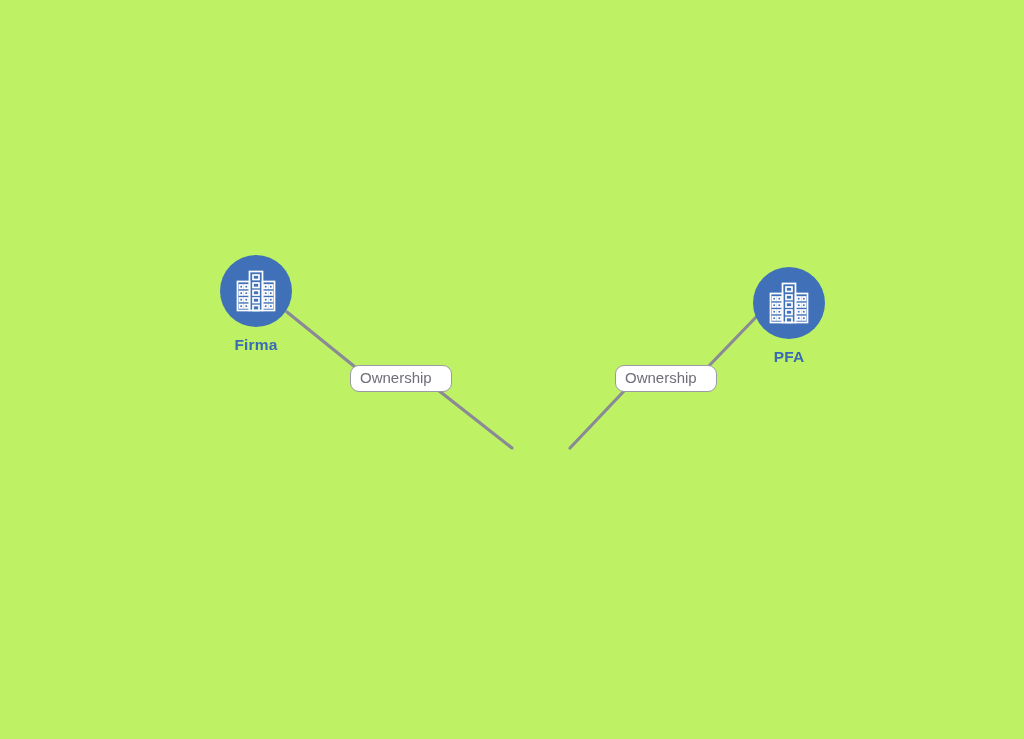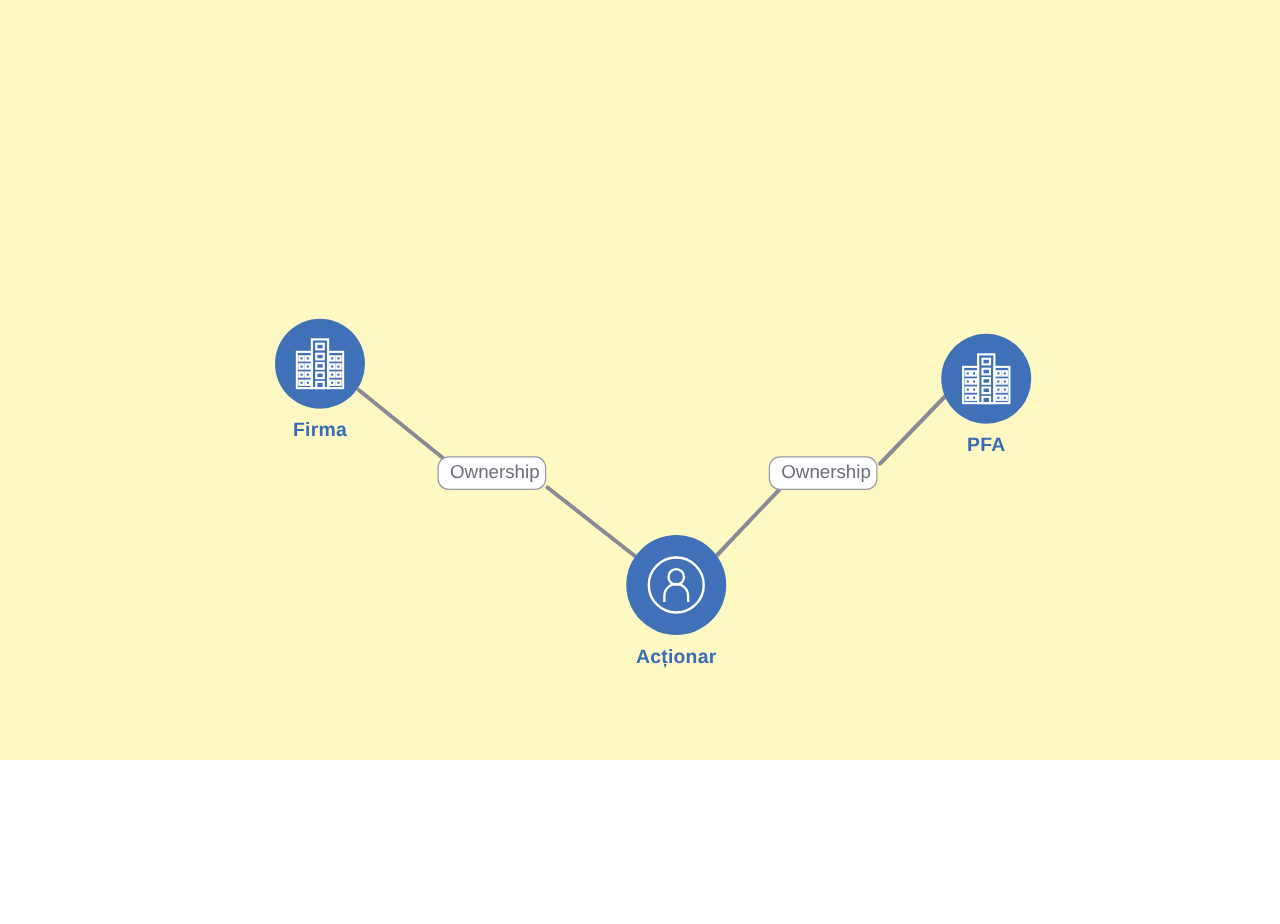--- a/index.html
+++ b/index.html
@@ -10,22 +10,22 @@
   }
   body {
     width: 1024px;
     height: 739px;
     overflow: hidden;
     font-family: "Liberation Sans", sans-serif;
   }
   .graph-canvas {
     position: relative;
     width: 1024px;
-    height: 608px;
-    background: #fef9c3;
+    height: 739px;
+    background: #bef264;
   }
   .edge-layer {
     position: absolute;
     left: 0;
     top: 0;
     width: 1024px;
     height: 739px;
   }
   .node {
     position: absolute;
@@ -46,21 +46,21 @@
     font-weight: bold;
     letter-spacing: 0.2px;
     white-space: nowrap;
     text-align: center;
   }
   .edge-label {
     position: absolute;
     background: #ffffff;
     border: 1.6px solid #9a9aa6;
     border-radius: 9px;
-    padding: 4px 4px 5px 9px;
+    padding: 4px 19px 5px 9px;
     font-size: 15px;
     color: #6e6e7a;
     white-space: nowrap;
     line-height: 1.05;
     box-sizing: border-box;
   }
 </style>
 </head>
 <body>
 
@@ -146,30 +146,18 @@
           <rect x="29" y="29" width="3.4" height="3.4"></rect>
           <rect x="34.1" y="29" width="3.4" height="3.4"></rect>
           <rect x="29" y="35.5" width="3.4" height="3.4"></rect>
           <rect x="34.1" y="35.5" width="3.4" height="3.4"></rect>
         </g>
       </svg>
     </div>
     <div class="node-label" style="color:#3a6ab5;">PFA</div>
   </div>
 
-  <div class="node" style="left:501px; top:428px; width:80px;">
-    <div class="node-circle" style="width:80px; height:80px; background:#4071b8;">
-      <svg width="52" height="52" viewBox="0 0 52 52" aria-hidden="true">
-        <g fill="none" stroke="#ffffff" stroke-width="1.9">
-          <circle cx="26" cy="26" r="22"></circle>
-          <circle cx="26" cy="19.5" r="6.2"></circle>
-          <path d="M16.5 39.5 v-4.8 a9.5 9.5 0 0 1 19 0 v4.8"></path>
-        </g>
-      </svg>
-    </div>
-    <div class="node-label" style="color:#3a6ab5;">Acționar</div>
-  </div>
 
   <div class="edge-label" style="left:350px; top:365px;">Ownership</div>
 
   <div class="edge-label" style="left:615px; top:365px;">Ownership</div>
 
 </div>
 
 </body></html>

